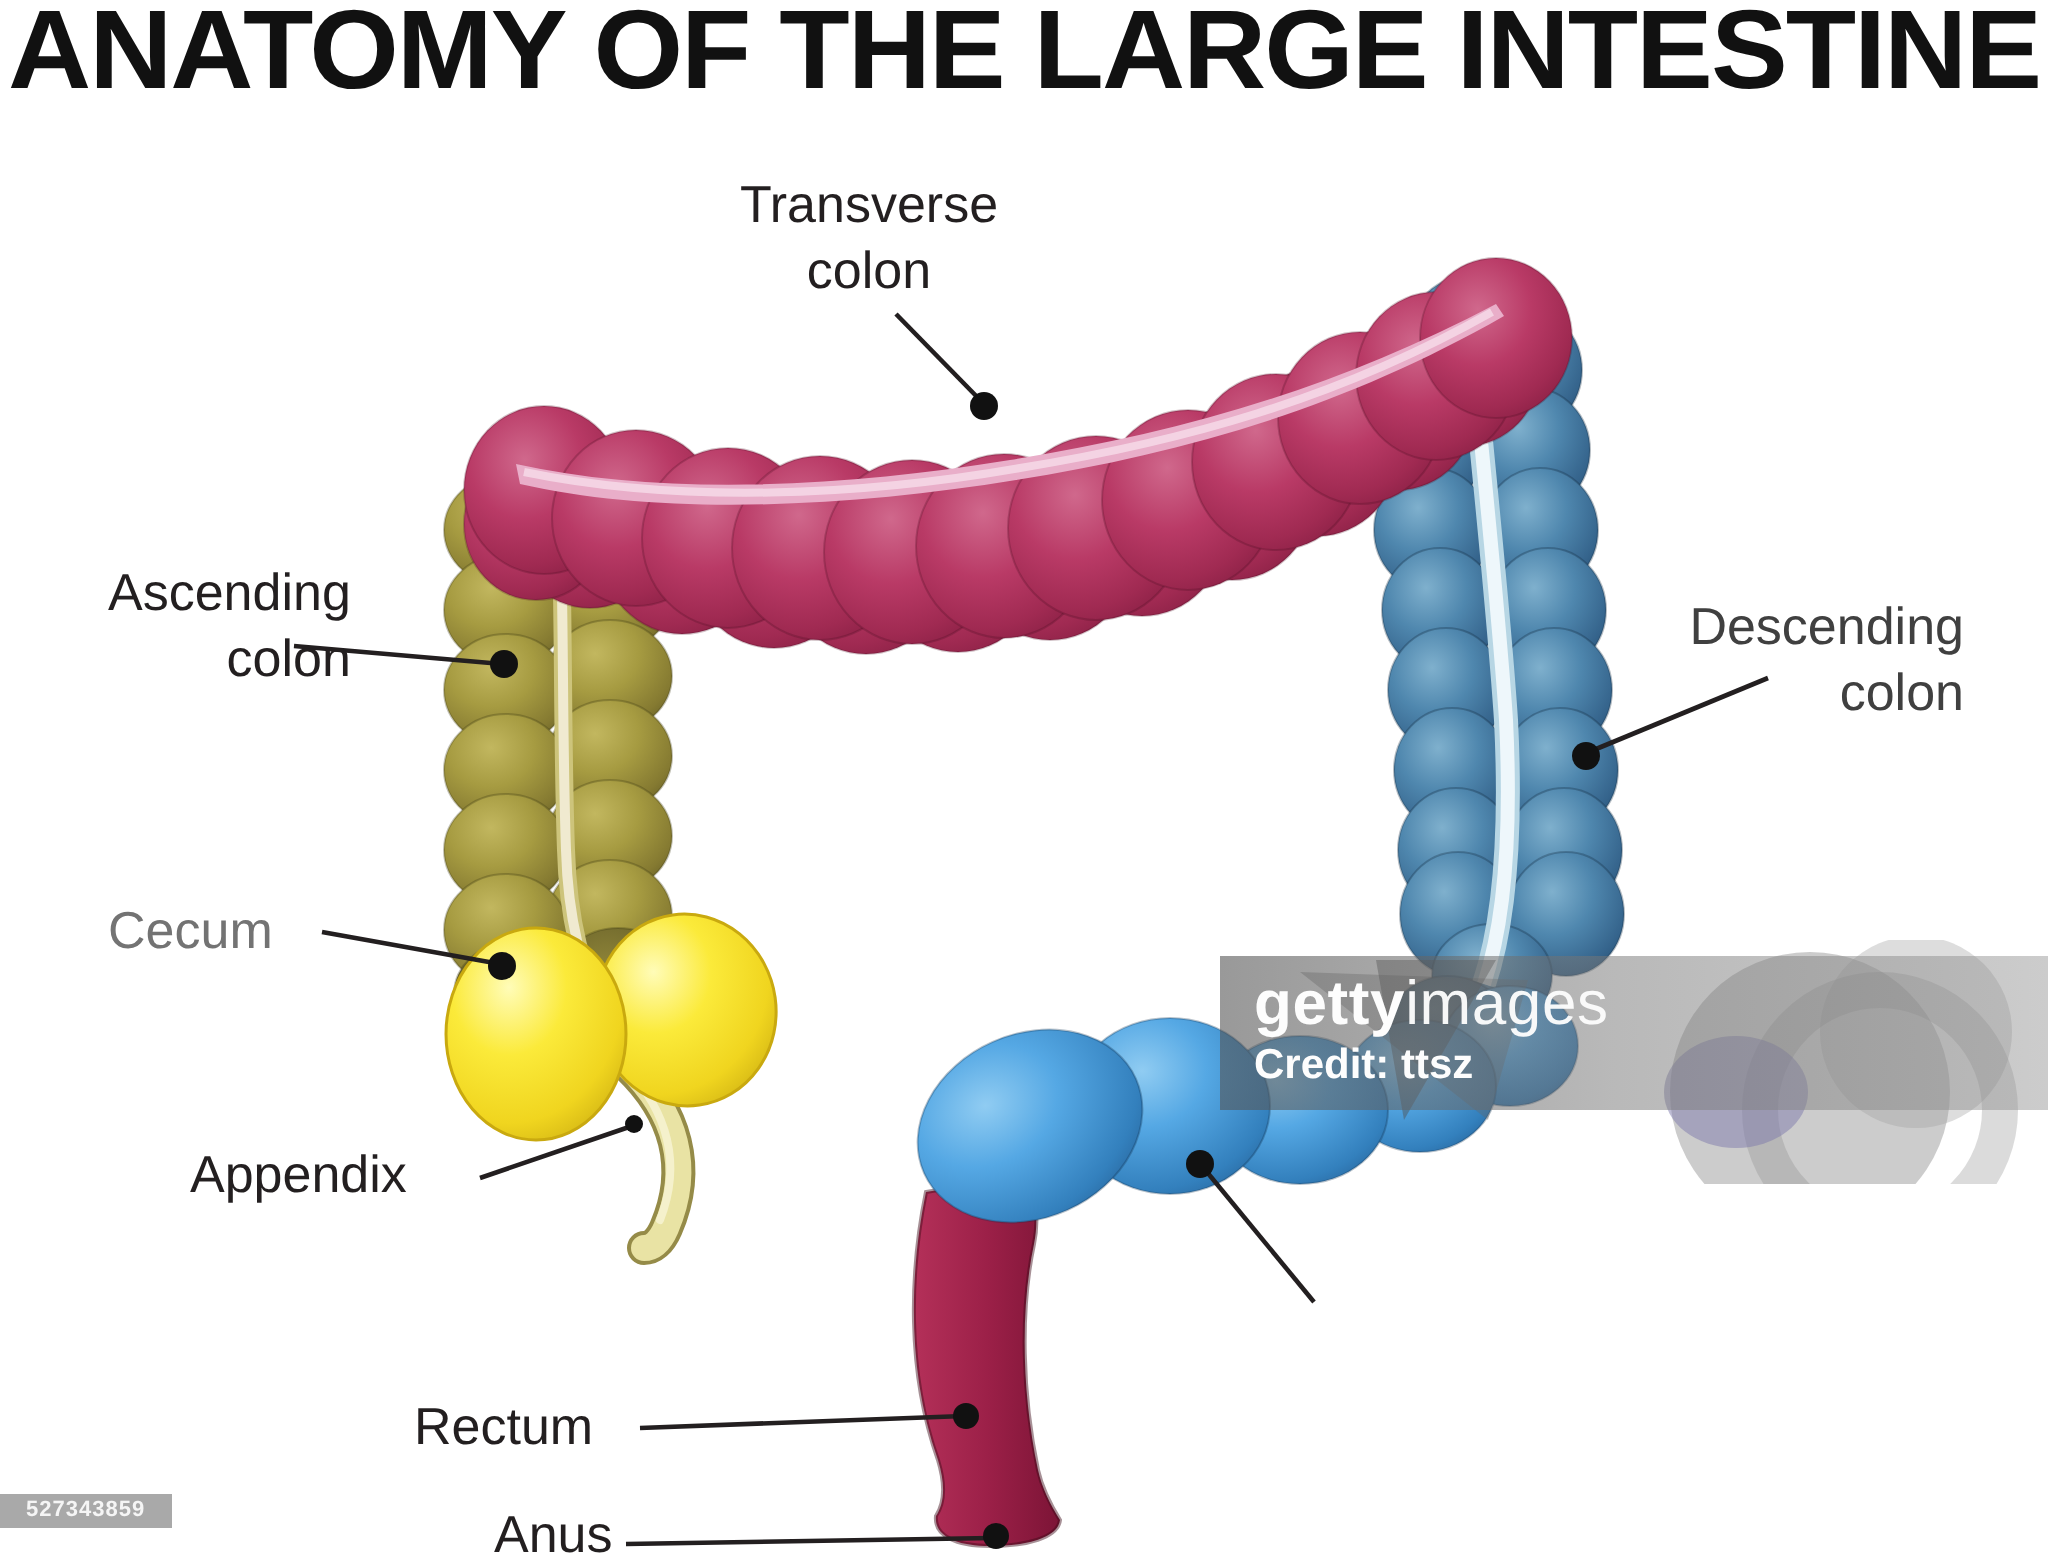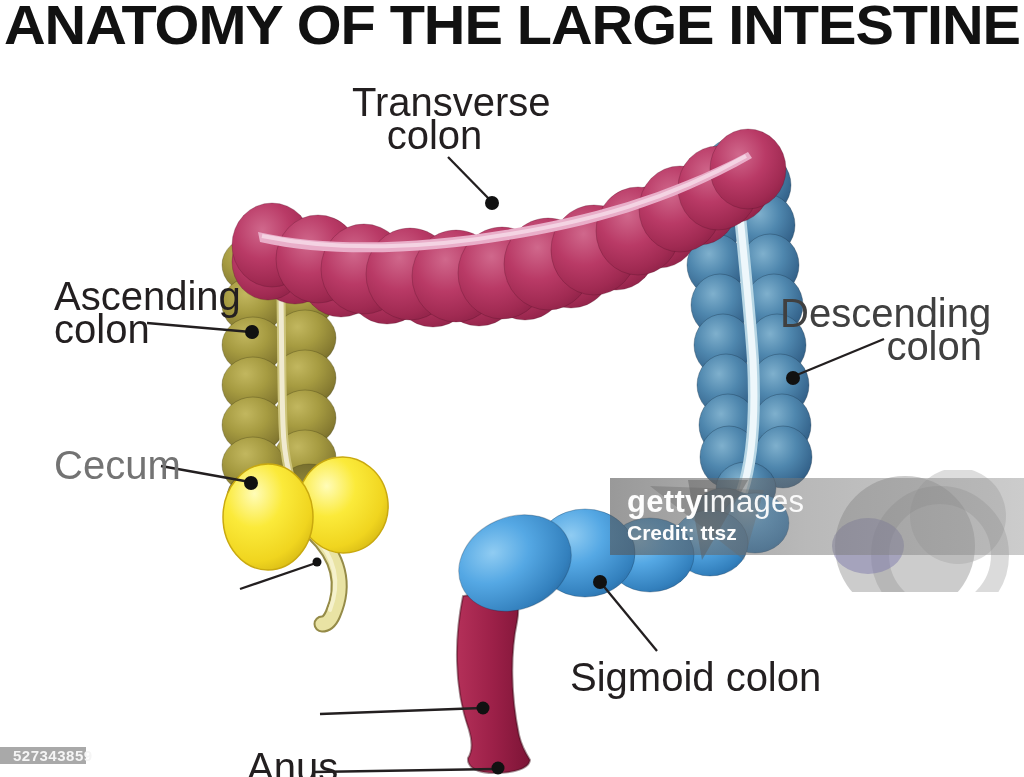--- a/index.html
+++ b/index.html
@@ -16,25 +16,25 @@
   }
   #title span{
     display:inline-block;
     font-size:56px;font-weight:700;letter-spacing:-1px;color:#111111;
     transform-origin:left top;
   }
   
   #diagram{position:absolute;left:0;top:0;}
   
   .lbl{
-    position:absolute;font-size:40px;line-height:33px;color:#231f20;
+    position:absolute;font-size:26px;line-height:33px;color:#231f20;
     white-space:pre-line;
   }
   #lbl-transverse{left:352px;top:86px;width:165px;text-align:center;}
-  #lbl-ascending{left:54px;top:280px;text-align:left;}
+  #lbl-ascending{left:54px;top:280px;text-align:right;}
   #lbl-cecum{left:54px;top:449px;}
   #lbl-appendix{left:95px;top:571px;}
   #lbl-descending{left:780px;top:297px;width:202px;text-align:right;}
   #lbl-sigmoid{left:570px;top:661px;}
   #lbl-rectum{left:207px;top:697px;}
   #lbl-anus{left:247px;top:751px;}
   
   #wm-bar{
     position:absolute;left:610px;top:478px;width:432px;height:77px;
     background:linear-gradient(90deg, rgba(85,85,85,.60) 0%, rgba(120,120,120,.52) 45%, rgba(150,150,150,.47) 100%);
@@ -42,21 +42,21 @@
     padding:8px 0 0 17px;box-sizing:border-box;
   }
   #wm-brand{font-size:31px;line-height:32px;letter-spacing:.3px;}
   #wm-brand .b{font-weight:700;}
   #wm-brand .l{font-weight:400;opacity:.96;}
   #wm-credit{font-size:21px;font-weight:700;line-height:24px;margin-top:3px;}
   
   #wm-id{
     position:absolute;left:0;top:747px;width:86px;height:17px;
     background:rgba(160,160,160,.9);
-    color:#f5f5f5;font-size:15px;font-weight:700;letter-spacing:.5px;
+    color:#f5f5f5;font-size:11px;font-weight:700;letter-spacing:.5px;
     line-height:17px;padding-left:13px;box-sizing:border-box;
   }
 </style>
 </head>
 <body style="background: rgb(255, 255, 255);">
 
 <div id="stage">
 
   <div id="title"><span style="transform: scaleX(1.02897);">ANATOMY OF THE LARGE INTESTINE</span></div>
 
@@ -237,23 +237,24 @@
       <line x1="313" y1="772" x2="496" y2="769"></line>
       <circle cx="498" cy="768" r="6.5" stroke="none"></circle>
     </g>
   </svg>
 
   <div class="lbl" id="lbl-transverse" style="color: rgb(35, 31, 32);">Transverse
 colon</div>
   <div class="lbl" id="lbl-ascending" style="color: rgb(35, 31, 32);">Ascending
 colon</div>
   <div class="lbl" id="lbl-cecum" style="color: #737373;">Cecum</div>
+  <div class="lbl" id="lbl-appendix" style="color: rgb(35, 31, 32);">Appendix</div>
   <div class="lbl" id="lbl-descending" style="color: #404040;">Descending
 colon</div>
-  <div class="lbl" id="lbl-sigmoid" style="color: rgb(35, 31, 32);">Sigmoid colon</div>
+  <div class="lbl" id="lbl-rectum" style="color: rgb(35, 31, 32);">Rectum</div>
   <div class="lbl" id="lbl-anus" style="color: rgb(35, 31, 32);">Anus</div>
 
   <div id="wm-bar">
     <div id="wm-brand"><span class="b">getty</span><span class="l">images</span></div>
     <div id="wm-credit">Credit: ttsz</div>
   </div>
 
   <div id="wm-id">527343859</div>
 
 </div>

